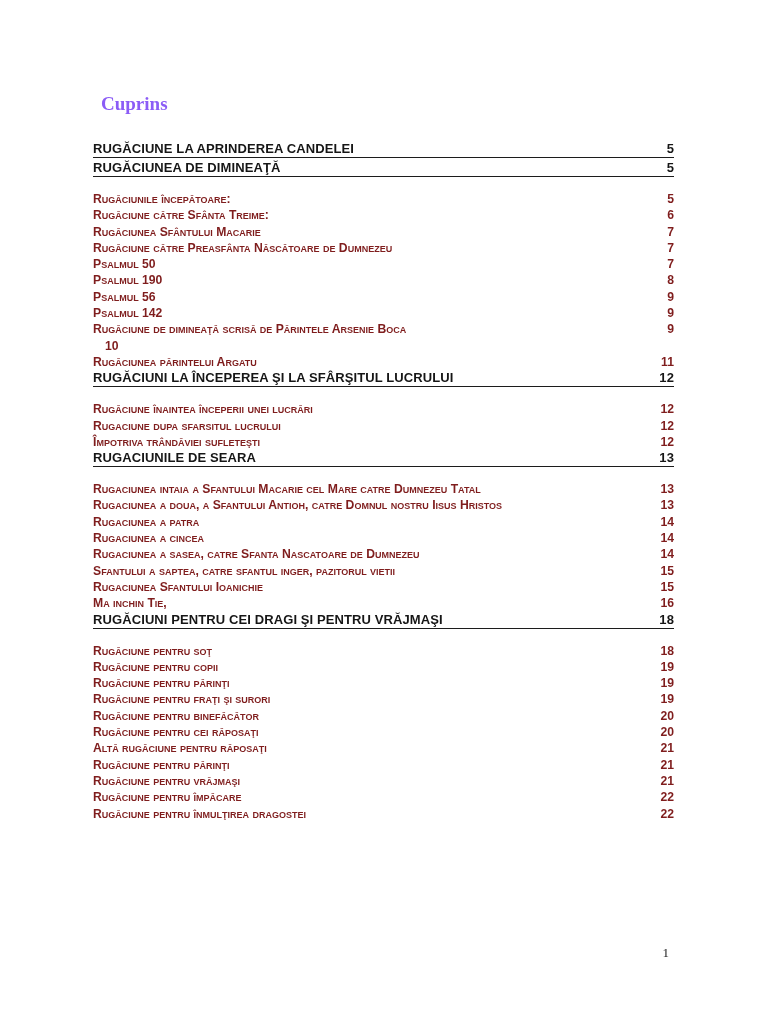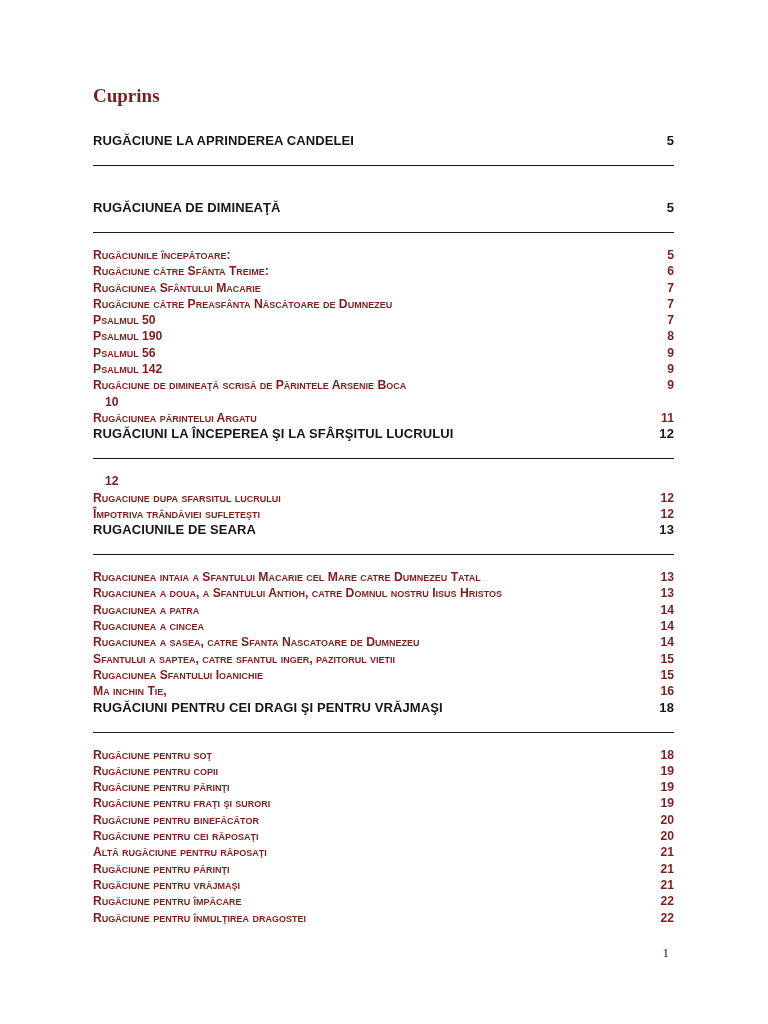--- a/index.html
+++ b/index.html
@@ -16,37 +16,37 @@
     padding: 86px 94px 0 93px;
     font-family: "Liberation Sans", sans-serif;
     color: #1c1c1c;
     overflow: hidden;
   }
   .doc-title {
     font-family: "Liberation Serif", serif;
     font-weight: 700;
     font-size: 19px;
     line-height: 20px;
-    color: #7f1d1d;
-    margin: 0;
+    color: #8b5cf6;
+    margin: 8px;
   }
   .toc-section { }
   .toc-section.first { margin-top: 27px; }
-  .toc-section.after-empty { margin-top: 34px; }
+  .toc-section.after-empty { margin-top: 2px; }
   .toc-heading {
     display: flex;
     justify-content: space-between;
     align-items: flex-end;
     font-weight: 700;
     font-size: 13px;
     line-height: 15px;
     letter-spacing: 0.1px;
     color: #161616;
     border-bottom: 1.6px solid #1c1c1c;
-    padding-bottom: 17px;
+    padding-bottom: 1px;
   }
   .toc-heading-page { padding-left: 12px; }
   .toc-entries { margin-top: 14px; }
   .toc-entry {
     display: flex;
     justify-content: space-between;
     font-weight: 700;
     font-size: 12.2px;
     line-height: 16.3px;
     font-variant: small-caps;
@@ -131,20 +131,21 @@
           </div>
         </div>
       </section>
       <section class="toc-section">
         <div class="toc-heading">
           <span class="toc-heading-label">RUGĂCIUNI LA ÎNCEPEREA ŞI LA SFÂRŞITUL LUCRULUI</span>
           <span class="toc-heading-page">12</span>
         </div>
         <div class="toc-entries">
           <div class="toc-entry">
+            <span class="toc-entry-label">Rugăciune înaintea începerii unei lucrări</span>
             <span class="toc-entry-page">12</span>
           </div>
           <div class="toc-entry">
             <span class="toc-entry-label">Rugaciune dupa sfarsitul lucrului</span>
             <span class="toc-entry-page">12</span>
           </div>
           <div class="toc-entry">
             <span class="toc-entry-label">Împotriva trândăviei sufleteşti</span>
             <span class="toc-entry-page">12</span>
           </div>

